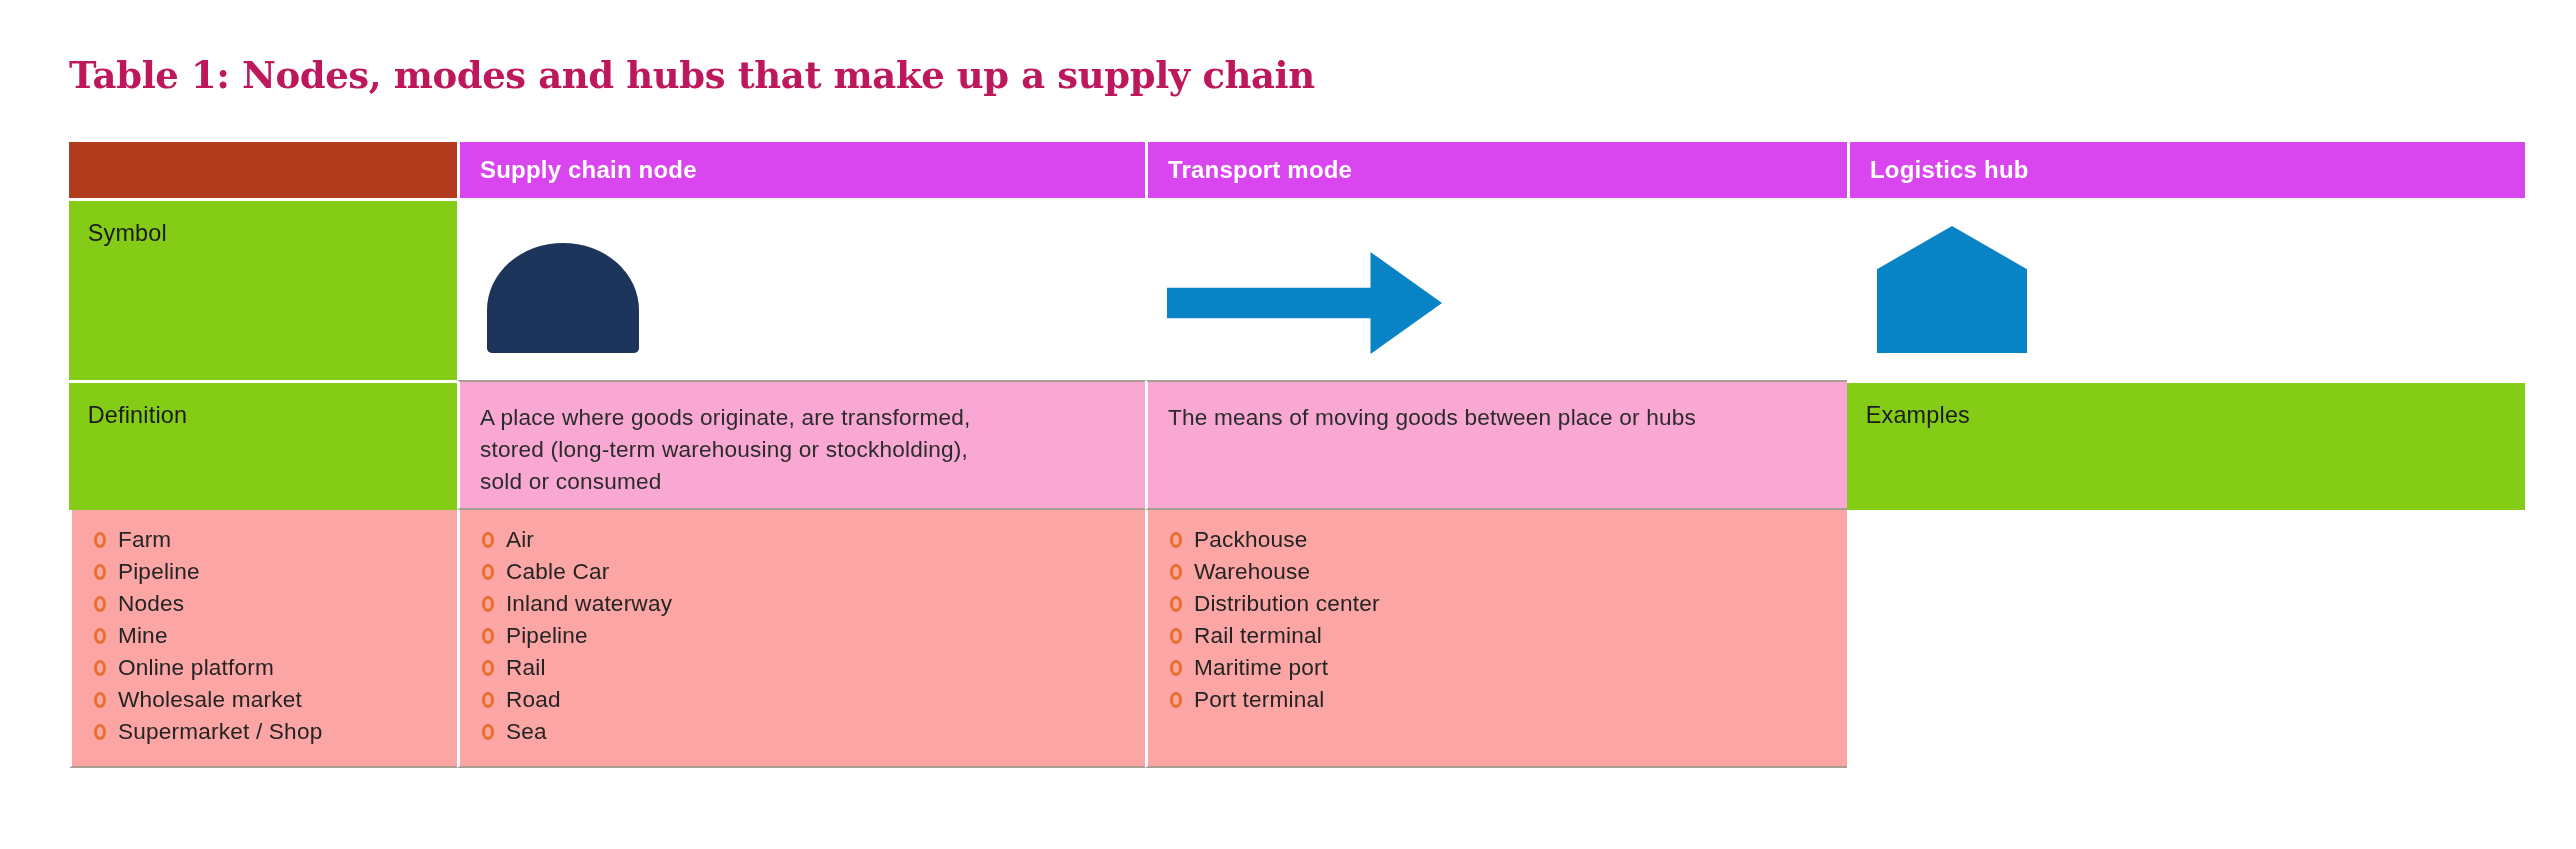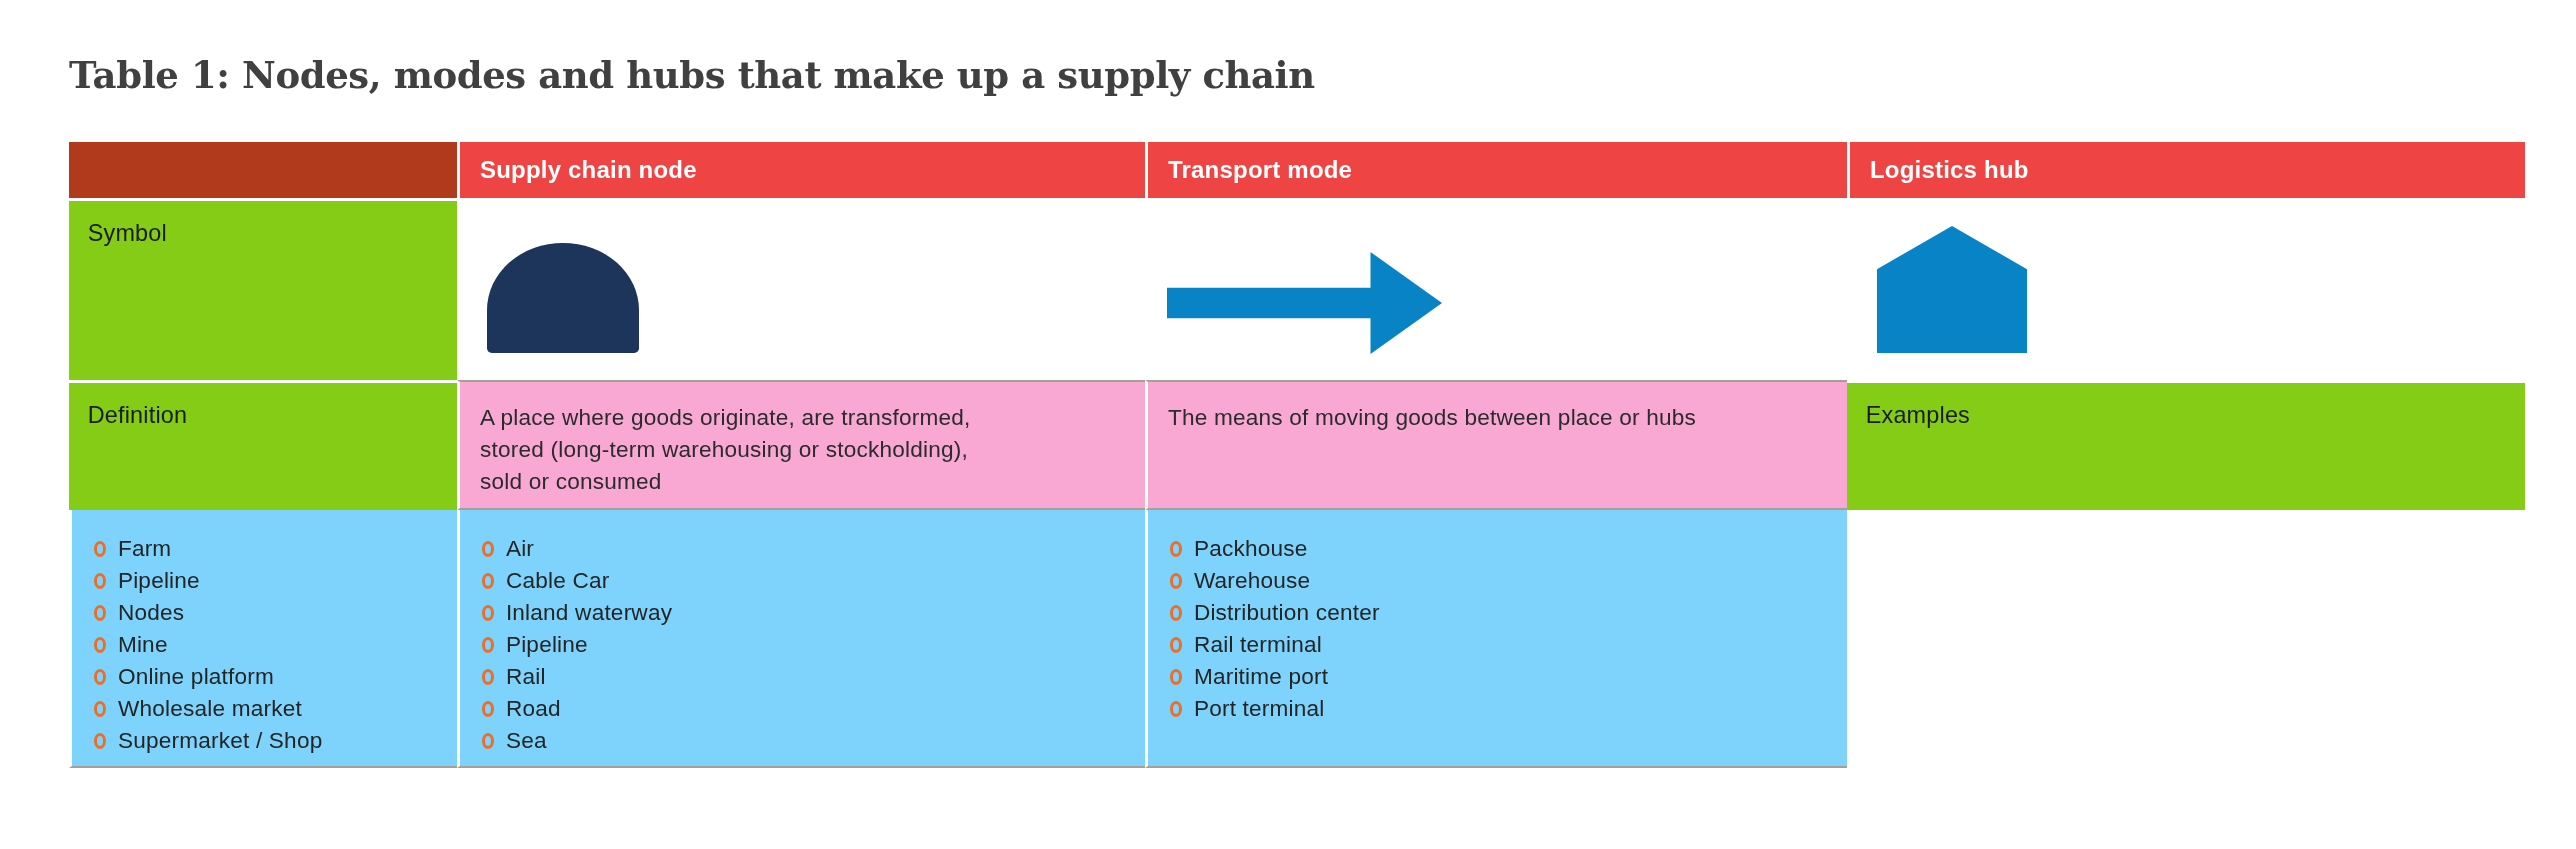--- a/index.html
+++ b/index.html
@@ -12,47 +12,47 @@
     overflow:hidden;
   }
   .title {
     position:absolute;
     left:69px;
     top:53px;
     font-family:"DejaVu Serif", serif;
     font-weight:bold;
     font-size:37px;
     letter-spacing:-0.4px;
-    color:#404040;
+    color:#be185d;
     white-space:nowrap;
   }
   .tbl {
     position:absolute;
     left:69px; top:142px;
     display:grid;
     grid-template-columns:388px 688px 702px 678px;
     grid-template-rows:56px 182px 130px 258px;
   }
   .cell { box-sizing:border-box; }
   .c-gap { border-left:3.9px solid #ffffff; }       
   .r-gap { border-top:3.1px solid #ffffff; }        
   .hdr-blank  { background:#B23A1C; }
-  .hdr        { background:#ef4444; display:flex; align-items:center; padding-left:20px; }
+  .hdr        { background:#d946ef; display:flex; align-items:center; padding-left:20px; }
   .hdr-label  { color:#ffffff; font-weight:bold; font-size:24px; letter-spacing:0.2px; }
   .lbl-cell   { background:#84cc16; padding:18.7px 0 0 18.7px; }
   .row-label  { color:#1b1b1b; font-size:23.4px; letter-spacing:0.2px; }
   .sym-cell   { background:#ffffff; }
   .def-cell   {
     background:#f9a8d4;
     border-top:2.3px solid #A89E94;
     border-bottom:2.3px solid #A89E94;
     padding:19.5px 23.4px 0 20px;
   }
   .def-text   { color:#2b2b2b; font-size:22.6px; line-height:32px; letter-spacing:0.2px; white-space:pre-line; }
-  .ex-cell    { background:#7dd3fc; border-bottom:2.3px solid #A89E94; padding:23px 0 0 22px; }
+  .ex-cell    { background:#fca5a5; border-bottom:2.3px solid #A89E94; padding:14px 0 0 22px; }
   .ex-item    { height:32px; display:flex; align-items:center; }
   .bullet {
     flex:0 0 auto;
     width:6.2px; height:10px;
     border:3.9px solid #E8702F;
     border-radius:50%;
     margin-right:11.7px;
   }
   .ex-text { color:#242424; font-size:22.6px; letter-spacing:0.2px; }
 

